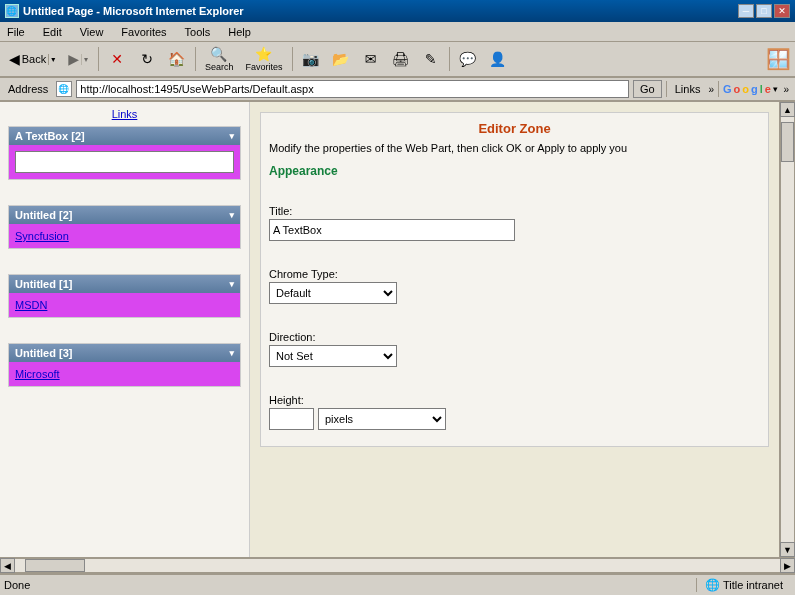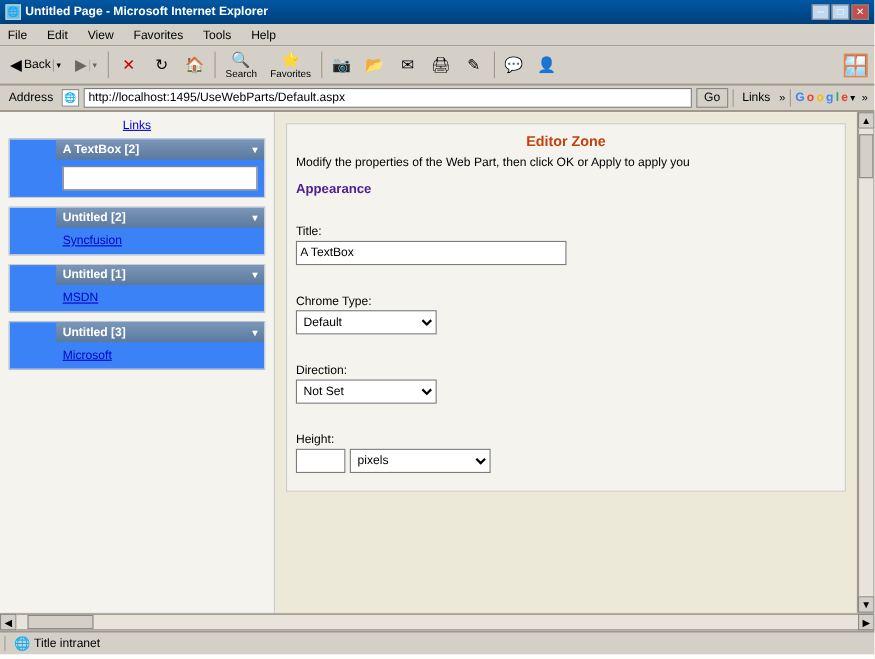--- a/index.html
+++ b/index.html
@@ -88,23 +88,22 @@
       border-right: 1px solid #ccc;
       overflow-y: auto;
       padding: 6px 8px;
     }
 
     .links-bar { text-align: center; margin-bottom: 6px; }
     .links-link { color: #00c; font-size: 11px; text-decoration: underline; cursor: pointer; }
 
     .web-part {
       border: 1px solid #ccc;
-      margin-bottom: 8px;
-      background: #3b82f6;
-      padding-left: 42px;
+      margin-bottom: 25px;
+      background: #d946ef;
     }
     .web-part-header {
       background: linear-gradient(to bottom, #7b96b8, #5a7a9e);
       color: #fff;
       display: flex;
       align-items: center;
       justify-content: space-between;
       padding: 3px 6px;
       font-size: 11px;
       font-weight: bold;
@@ -125,21 +124,21 @@
     .editor-zone {
       margin: 10px;
       background: #f5f3ee;
       border: 1px solid #ccc;
       padding: 8px;
     }
     .editor-zone-title { font-size: 13px; font-weight: bold; margin-bottom: 6px; color: #c2410c; text-align: center; }
     .editor-zone-desc { font-size: 11px; margin-bottom: 10px; color: #000; }
 
     .appearance-section { margin-bottom: 8px; }
-    .appearance-title { font-size: 12px; font-weight: bold; margin-bottom: 20px; color: #4c1d95; }
+    .appearance-title { font-size: 12px; font-weight: bold; margin-bottom: 20px; color: #15803d; }
 
     .form-row { margin-bottom: 8px; }
     .form-label { font-size: 11px; margin-bottom: 2px; display: block; color: #000; margin-top: 27px; }
     .form-input { width: 246px; height: 22px; border: 1px solid #7b7b7b; background: #fff; font-size: 11px; padding: 0 3px; }
     .form-select { width: 128px; height: 22px; border: 1px solid #7b7b7b; background: #fff; font-size: 11px; padding: 0 2px; cursor: pointer; }
 
     .height-row { display: flex; align-items: center; gap: 4px; }
     .height-input { width: 45px; height: 22px; border: 1px solid #7b7b7b; background: #fff; font-size: 11px; padding: 0 3px; }
 
     
@@ -397,17 +396,18 @@
 
 <div class="hscroll">
   <div class="hscroll-btn">◀</div>
   <div class="hscroll-track">
     <div class="hscroll-thumb"></div>
   </div>
   <div class="hscroll-btn">▶</div>
 </div>
 
 <div class="status-bar">
+  <span class="status-text">Done</span>
   <div class="status-section">
     <span style="font-size:12px;">🌐</span>
     <span>Title intranet</span>
   </div>
 </div>
 
 </body></html>

